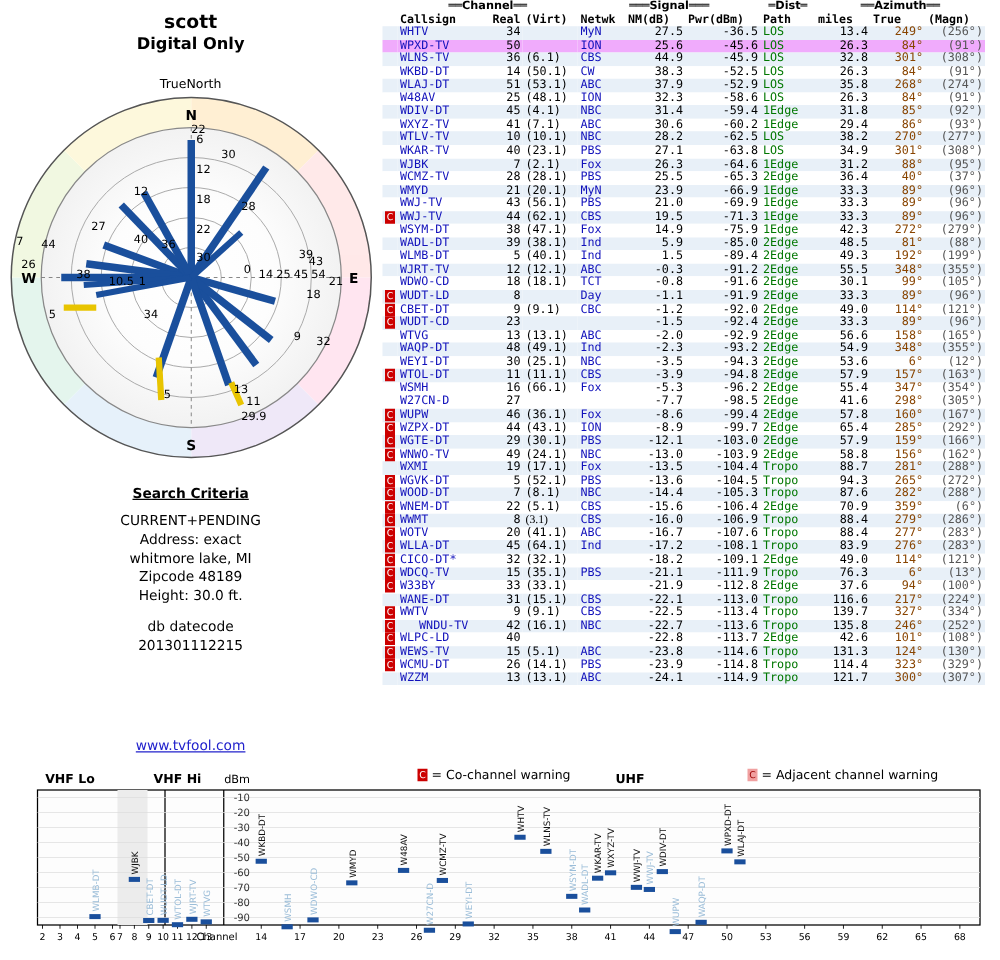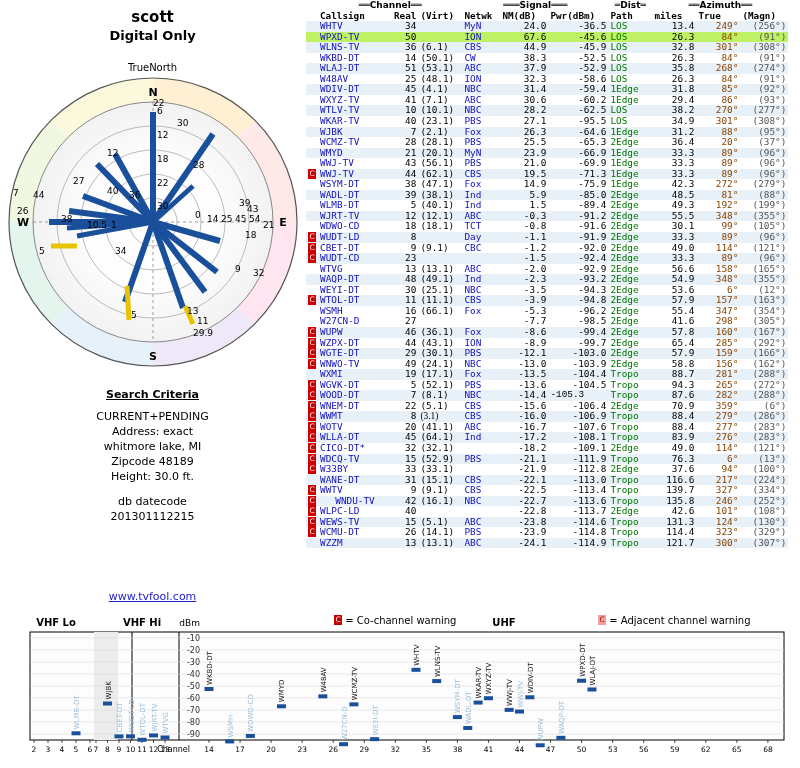--- a/index.html
+++ b/index.html
@@ -219,34 +219,34 @@
       <td>(Magn)</td>
     </tr>
     </tbody>
       <tbody id="tbody-rows">
         <tr style="background: rgb(232, 240, 248);">
           <td></td>
           <td class="c-call" style="text-align: left;">WHTV</td>
           <td class="c-num" style="text-align: right;">34</td>
           <td class="c-num" style="text-align: left;"></td>
           <td class="c-net" style="text-align: left;">MyN</td>
-          <td class="c-nm" style="text-align: right;">24.0</td>
+          <td class="c-nm" style="text-align: right;">27.5</td>
           <td class="c-pwr" style="text-align: right;">-36.5</td>
           <td class="c-path" style="text-align: left;">LOS</td>
           <td class="c-dist" style="text-align: right;">13.4</td>
           <td class="c-true" style="text-align: right;">249°</td>
           <td class="c-magn" style="text-align: right;">(256°)</td>
         </tr>
-        <tr style="background: #bef264;">
+        <tr style="background: #f0abfc;">
           <td></td>
           <td class="c-call" style="text-align: left;">WPXD-TV</td>
           <td class="c-num" style="text-align: right;">50</td>
           <td class="c-num" style="text-align: left;"></td>
           <td class="c-net" style="text-align: left;">ION</td>
-          <td class="c-nm" style="text-align: right;">67.6</td>
+          <td class="c-nm" style="text-align: right;">25.6</td>
           <td class="c-pwr" style="text-align: right;">-45.6</td>
           <td class="c-path" style="text-align: left;">LOS</td>
           <td class="c-dist" style="text-align: right;">26.3</td>
           <td class="c-true" style="text-align: right;">84°</td>
           <td class="c-magn" style="text-align: right;">(91°)</td>
         </tr>
         <tr style="background: rgb(232, 240, 248);">
           <td></td>
           <td class="c-call" style="text-align: left;">WLNS-TV</td>
           <td class="c-num" style="text-align: right;">36</td>
@@ -337,21 +337,21 @@
           <td class="c-true" style="text-align: right;">270°</td>
           <td class="c-magn" style="text-align: right;">(277°)</td>
         </tr>
         <tr style="background: rgb(255, 255, 255);">
           <td></td>
           <td class="c-call" style="text-align: left;">WKAR-TV</td>
           <td class="c-num" style="text-align: right;">40</td>
           <td class="c-num" style="text-align: left;">(23.1)</td>
           <td class="c-net" style="text-align: left;">PBS</td>
           <td class="c-nm" style="text-align: right;">27.1</td>
-          <td class="c-pwr" style="text-align: right;">-95.5</td>
+          <td class="c-pwr" style="text-align: right;">-63.8</td>
           <td class="c-path" style="text-align: left;">LOS</td>
           <td class="c-dist" style="text-align: right;">34.9</td>
           <td class="c-true" style="text-align: right;">301°</td>
           <td class="c-magn" style="text-align: right;">(308°)</td>
         </tr>
         <tr style="background: rgb(232, 240, 248);">
           <td></td>
           <td class="c-call" style="text-align: left;">WJBK</td>
           <td class="c-num" style="text-align: right;">7</td>
           <td class="c-num" style="text-align: left;">(2.1)</td>
@@ -366,21 +366,21 @@
         <tr style="background: rgb(255, 255, 255);">
           <td></td>
           <td class="c-call" style="text-align: left;">WCMZ-TV</td>
           <td class="c-num" style="text-align: right;">28</td>
           <td class="c-num" style="text-align: left;">(28.1)</td>
           <td class="c-net" style="text-align: left;">PBS</td>
           <td class="c-nm" style="text-align: right;">25.5</td>
           <td class="c-pwr" style="text-align: right;">-65.3</td>
           <td class="c-path" style="text-align: left;">2Edge</td>
           <td class="c-dist" style="text-align: right;">36.4</td>
-          <td class="c-true" style="text-align: right;">20°</td>
+          <td class="c-true" style="text-align: right;">40°</td>
           <td class="c-magn" style="text-align: right;">(37°)</td>
         </tr>
         <tr style="background: rgb(232, 240, 248);">
           <td></td>
           <td class="c-call" style="text-align: left;">WMYD</td>
           <td class="c-num" style="text-align: right;">21</td>
           <td class="c-num" style="text-align: left;">(20.1)</td>
           <td class="c-net" style="text-align: left;">MyN</td>
           <td class="c-nm" style="text-align: right;">23.9</td>
           <td class="c-pwr" style="text-align: right;">-66.9</td>
@@ -675,21 +675,21 @@
           <td class="c-true" style="text-align: right;">265°</td>
           <td class="c-magn" style="text-align: right;">(272°)</td>
         </tr>
         <tr style="background: rgb(232, 240, 248);">
           <td><span class="warnbox w-co">C</span></td>
           <td class="c-call" style="text-align: left;">WOOD-DT</td>
           <td class="c-num" style="text-align: right;">7</td>
           <td class="c-num" style="text-align: left;">(8.1)</td>
           <td class="c-net" style="text-align: left;">NBC</td>
           <td class="c-nm" style="text-align: right;">-14.4</td>
-          <td class="c-pwr" style=" font-family: Liberation Mono, monospace;">-105.3</td>
+          <td class="c-pwr" style="text-align: right;">-105.3</td>
           <td class="c-path" style="text-align: left;">Tropo</td>
           <td class="c-dist" style="text-align: right;">87.6</td>
           <td class="c-true" style="text-align: right;">282°</td>
           <td class="c-magn" style="text-align: right;">(288°)</td>
         </tr>
         <tr style="background: rgb(255, 255, 255);">
           <td><span class="warnbox w-co">C</span></td>
           <td class="c-call" style="text-align: left;">WNEM-DT</td>
           <td class="c-num" style="text-align: right;">22</td>
           <td class="c-num" style="text-align: left;">(5.1)</td>
@@ -750,21 +750,21 @@
           <td class="c-pwr" style="text-align: right;">-109.1</td>
           <td class="c-path" style="text-align: left;">2Edge</td>
           <td class="c-dist" style="text-align: right;">49.0</td>
           <td class="c-true" style="text-align: right;">114°</td>
           <td class="c-magn" style="text-align: right;">(121°)</td>
         </tr>
         <tr style="background: rgb(232, 240, 248);">
           <td><span class="warnbox w-co">C</span></td>
           <td class="c-call" style="text-align: left;">WDCQ-TV</td>
           <td class="c-num" style="text-align: right;">15</td>
-          <td class="c-num" style="text-align: left;">(52.9)</td>
+          <td class="c-num" style="text-align: left;">(35.1)</td>
           <td class="c-net" style="text-align: left;">PBS</td>
           <td class="c-nm" style="text-align: right;">-21.1</td>
           <td class="c-pwr" style="text-align: right;">-111.9</td>
           <td class="c-path" style="text-align: left;">Tropo</td>
           <td class="c-dist" style="text-align: right;">76.3</td>
           <td class="c-true" style="text-align: right;">6°</td>
           <td class="c-magn" style="text-align: right;">(13°)</td>
         </tr>
         <tr style="background: rgb(255, 255, 255);">
           <td><span class="warnbox w-co">C</span></td>

